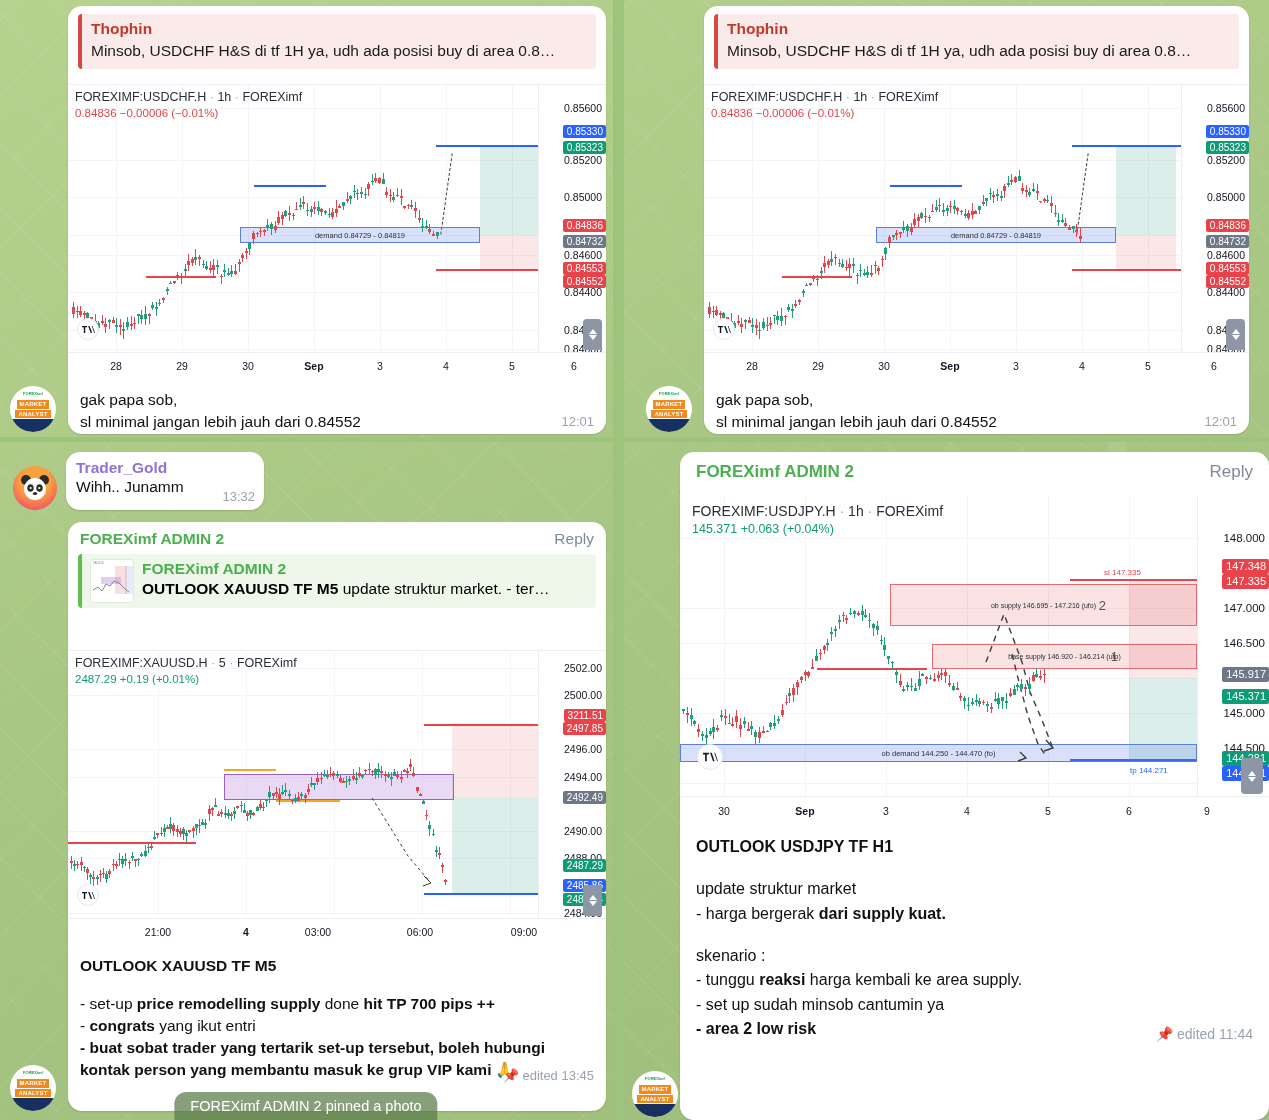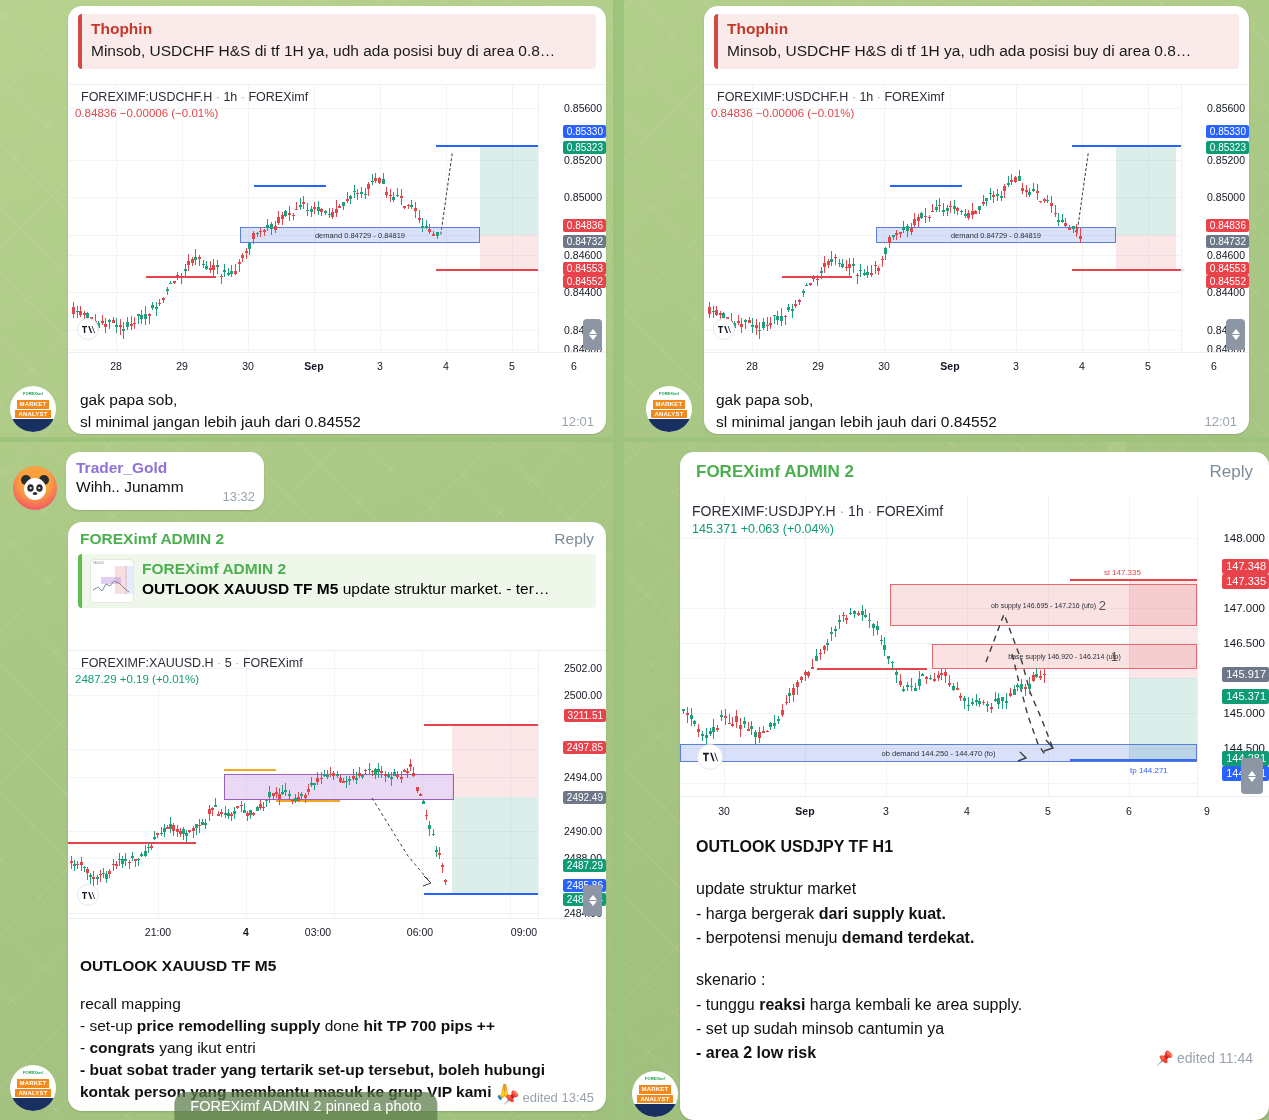--- a/index.html
+++ b/index.html
@@ -58,21 +58,21 @@
     padding:5px 9px 7px 9px;
   }
   .reply-quote .qname{ color:#c0392b; font-size:15.5px; font-weight:600; line-height:1.35;}
   .reply-quote .qtext{ color:#1a1a1a; font-size:15.5px; line-height:1.42; white-space:nowrap; overflow:hidden;}
 
   
   .chart { position:relative; background:#fff; border-top:1px solid #eceff3; }
   .chart .plot { position:absolute; left:0; top:0; right:68px; bottom:28px; overflow:hidden;}
   .chart .pricescale{position:absolute; right:0; top:0; width:68px; bottom:28px; background:#fff; border-left:1px solid #eceff3;}
   .chart .timescale{position:absolute;left:0;right:0;bottom:0;height:28px;border-top:1px solid #eceff3;background:#fff;}
-  .sym { position:absolute; left:13px; top:5px; font-size:12.5px; color:#2a2e39; white-space:nowrap; z-index:6;}
+  .sym { position:absolute; left:7px; top:5px; font-size:12.5px; color:#2a2e39; white-space:nowrap; z-index:6;}
   .sym .dot{color:#9aa2b1;}
   .quote{ position:absolute; left:7px; top:22px; font-size:11.5px; z-index:6; white-space:nowrap;}
   .quote.red{color:#e0474c;} .quote.green{color:#0f9b76;}
   .tvlogo{position:absolute;width:22px;height:22px;border-radius:50%;background:#fff;border:1px solid #e6e9ef;
           display:flex;align-items:center;justify-content:center;z-index:6;}
   .tvlogo svg{width:13px;height:9px;}
 
   .grid-v,.grid-h{position:absolute;background:#f3f4f7;}
   .grid-v{width:1px;top:0;bottom:0;}
   .grid-h{height:1px;left:0;right:0;}
@@ -1705,21 +1705,21 @@
         </div>
         <div class="pricescale">
           <div class="ptick" style="top:11px">2502.00</div>
           <div class="ptick" style="top:38px">2500.00</div>
           <div class="ptick" style="top:92px">2496.00</div>
           <div class="ptick" style="top:120px">2494.00</div>
           <div class="ptick" style="top:174px">2490.00</div>
           <div class="ptick" style="top:201px">2488.00</div>
           <div class="ptick" style="top:256px">2484.00</div>
           <div class="plabel red" style="top:58px;">3211.51</div>
-          <div class="plabel red" style="top:71px;margin-top:19px;">2497.85</div>
+          <div class="plabel red" style="top:71px;">2497.85</div>
           <div class="plabel grey" style="top:140px;">2492.49</div>
           <div class="plabel green" style="top:208px;">2487.29</div>
           <div class="plabel blue" style="top:228px;">2485.86</div>
           <div class="plabel green" style="top:242px;">2485.84</div>
         </div>
         <div class="timescale">
           <div class="ttick" style="left:90px">21:00</div>
             <div class="ttick b" style="left:178px">4</div>
           <div class="ttick" style="left:250px">03:00</div>
             <div class="ttick" style="left:352px">06:00</div>
@@ -1734,21 +1734,20 @@
         </div>
         <div class="scroll-btn" style="bottom:30px;">
             <span class="u"></span>
             <span class="d"></span>
           </div>
       </div>
 
       <div class="msgtext" style="position:absolute;left:0;top:424px;width:538px;">
         <div class="ln" style="font-weight:700;">OUTLOOK XAUUSD TF M5</div>
         <div class="ln" style="height:16px;"></div>
-        <div class="ln">recall mapping</div>
         <div class="ln">- set-up <b>price remodelling supply</b> done <b>hit TP 700 pips ++</b></div>
         <div class="ln">- <b>congrats</b> yang ikut entri</div>
         <div class="ln" style="font-weight:700;">- buat sobat trader yang tertarik set-up tersebut, boleh hubungi kontak person yang membantu masuk ke grup VIP kami 🙏</div>
         <div class="tstamp" style="bottom:4px;"><span class="pin">📌</span><span>edited 13:45</span></div>
       </div>
     </div>
 
     <div class="pinned-pill" style="left:306px;">FOREXimf ADMIN 2 pinned a photo</div>
   </div>
 
@@ -2232,21 +2231,20 @@
             <span class="u"></span>
             <span class="d"></span>
           </div>
       </div>
 
       <div class="msgtext" style="position:absolute;left:0;top:374px;width:589px;padding:9px 16px 8px 16px;font-size:16px;line-height:1.52;">
         <div class="ln" style="font-weight:700;">OUTLOOK USDJPY TF H1</div>
         <div class="ln" style="height:18px;"></div>
         <div class="ln">update struktur market</div>
         <div class="ln">- harga bergerak <b>dari supply kuat.</b></div>
-        <div class="ln">- berpotensi menuju <b>demand terdekat.</b></div>
         <div class="ln" style="height:18px;"></div>
         <div class="ln">skenario :</div>
         <div class="ln">- tunggu <b>reaksi</b> harga kembali ke area supply.</div>
         <div class="ln">- set up sudah minsob cantumin ya</div>
         <div class="ln" style="font-weight:700;">- area 2 low risk</div>
         <div class="tstamp" style="bottom:4px;right:16px;font-size:14px;"><span class="pin">📌</span><span>edited 11:44</span></div>
       </div>
     </div>
   </div>
 

